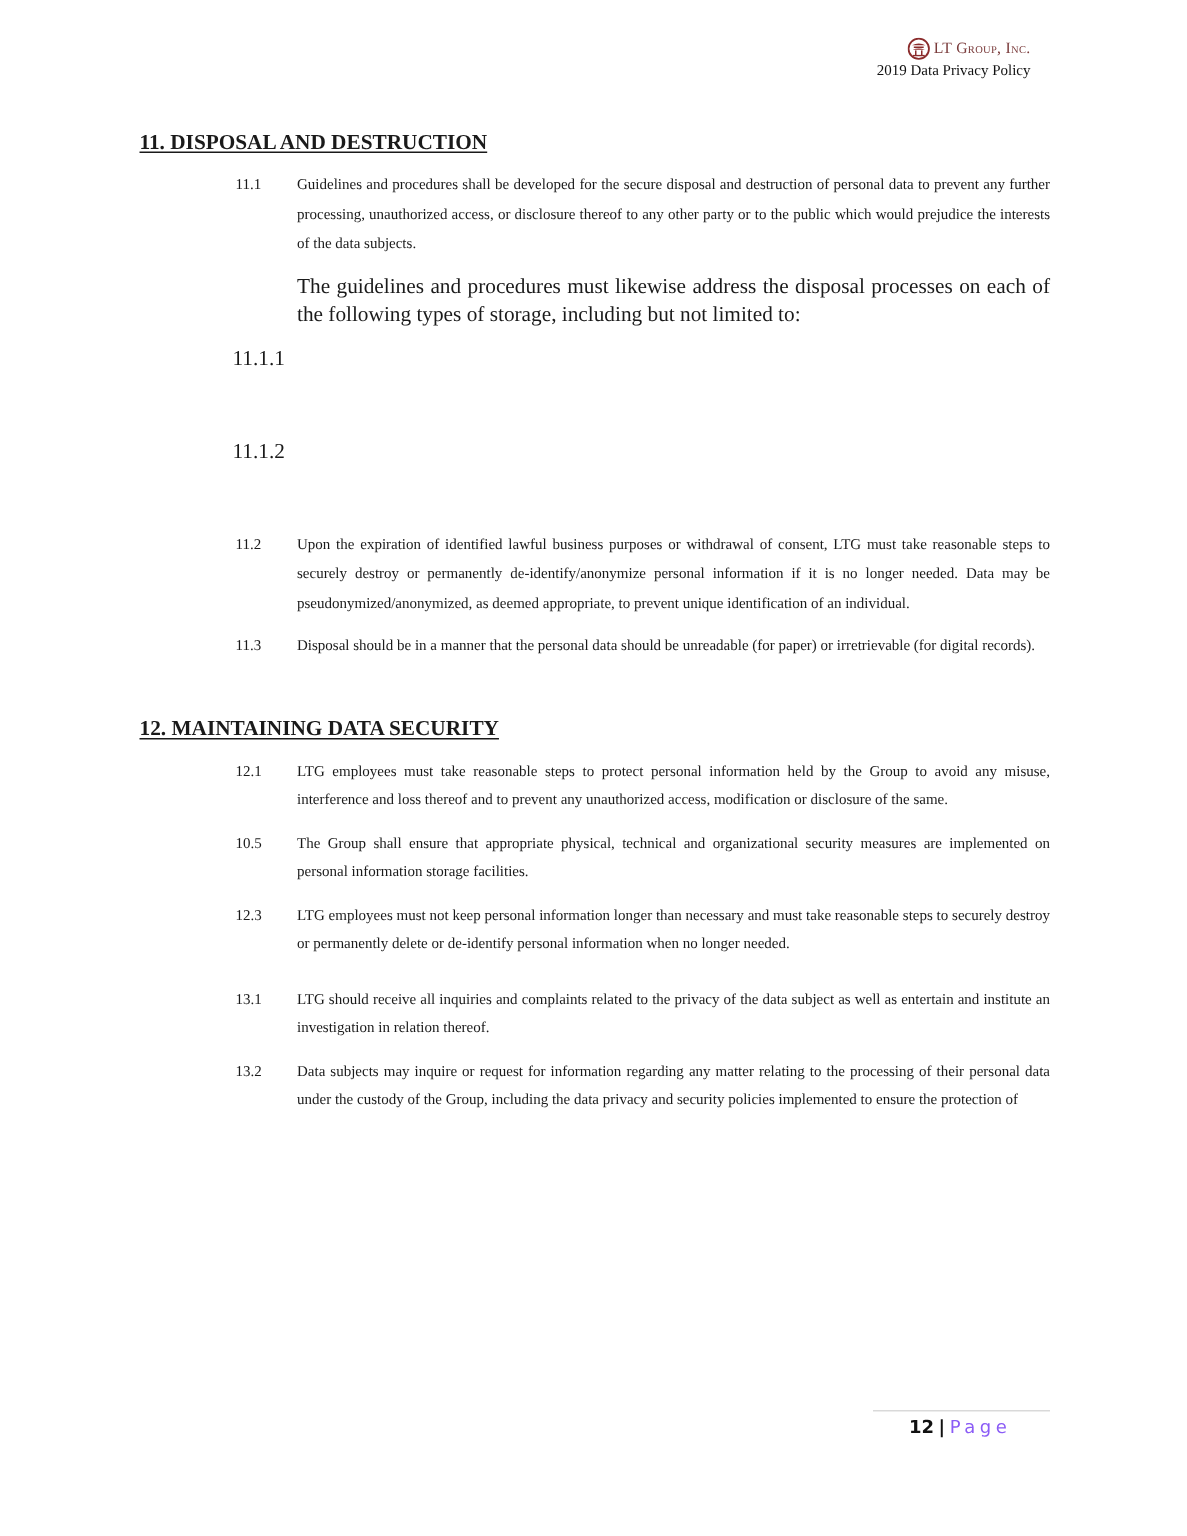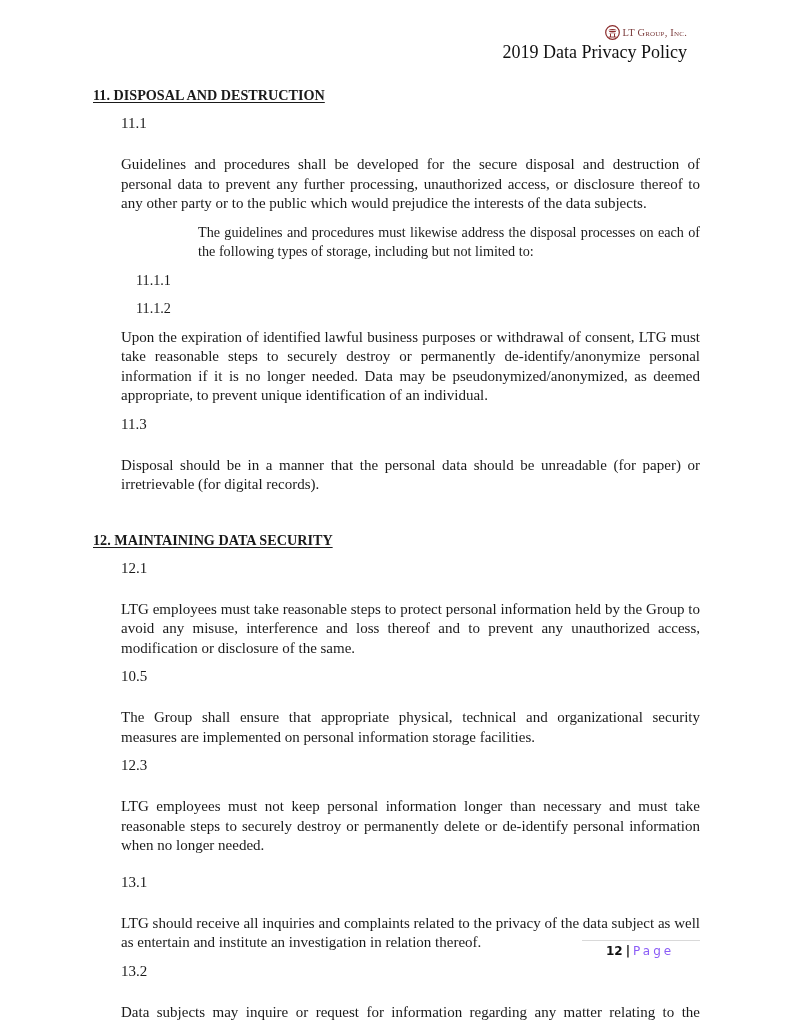--- a/index.html
+++ b/index.html
@@ -2,30 +2,30 @@
 <html><head>
 <meta charset="utf-8">
 <style>
   html, body { margin: 0; padding: 0; background: #ffffff; }
   body { width: 791px; height: 1024px; position: relative; overflow: hidden;
          font-family: "Liberation Serif", "DejaVu Serif", serif; color: #1a1a1a; }
   .header { position: absolute; top: 22px; right: 104px; text-align: right; margin-left: 48px; }
   .logo-line { display: flex; align-items: center; justify-content: flex-end; gap: 3px; height: 20px; }
   .logo-icon { width: 15px; height: 15px; display: inline-block; }
   .logo-text { font-size: 10.5px; color: #7a3b3b; font-variant: small-caps; letter-spacing: 0.2px; }
-  .header-title { font-size: 18px; color: #111; margin-top: 0px; }
+  .header-title { font-size: 10px; color: #111; margin-top: 0px; }
 
   .content { position: absolute; left: 93px; top: 85px; width: 607px; }
   .section-heading { font-weight: bold; font-size: 14.2px; text-decoration: underline;
                      text-underline-offset: 2px; margin: 0; line-height: 20px; }
-  .item { display: flex; margin-left: 28px; font-size: 15px; line-height: 19.5px; text-align: justify; flex-direction: column; }
+  .item { display: flex; margin-left: 64px; font-size: 10px; line-height: 19.5px; text-align: justify; }
   .item .num { width: 41px; flex: 0 0 41px; }
   .item .txt { flex: 1; }
   .subpara { margin-left: 105px; font-size: 14.2px; line-height: 19.5px; text-align: justify; }
-  .subitem { display: flex; margin-left: 43px; font-size: 14.2px; line-height: 19.5px; text-align: justify; }
+  .subitem { display: flex; margin-left: 62px; font-size: 14.2px; line-height: 19.5px; text-align: justify; flex-direction: column; }
   .subitem .num { width: 53px; flex: 0 0 53px; }
   .subitem .txt { flex: 1; }
 
   .footer-rule { position: absolute; left: 582px; top: 940px; width: 118px; height: 1px; background: #d9d9d9; }
   .footer { position: absolute; left: 606px; top: 944px; font-family: "DejaVu Sans", sans-serif; font-size: 12px; }
   .footer .pnum { font-weight: bold; color: #111; }
   .footer .sep { font-weight: bold; color: #111; margin: 0 3px; }
   .footer .plabel { color: #8b5cf6; letter-spacing: 3px; }
 </style>
 </head>
@@ -62,20 +62,21 @@
   <div style="height:9px"></div>
   <div class="subitem">
     <span class="num">11.1.1</span>
   </div>
   <div style="height:9px"></div>
   <div class="subitem">
     <span class="num">11.1.2</span>
   </div>
   <div style="height:9px"></div>
   <div class="item">
+    <span class="num">11.2</span>
     <span class="txt">Upon the expiration of identified lawful business purposes or withdrawal of consent, LTG must take reasonable steps to securely destroy or permanently de-identify/anonymize personal information if it is no longer needed. Data may be pseudonymized/anonymized, as deemed appropriate, to prevent unique identification of an individual.</span>
   </div>
   <div style="height:9px"></div>
   <div class="item">
     <span class="num">11.3</span>
     <span class="txt">Disposal should be in a manner that the personal data should be unreadable (for paper) or irretrievable (for digital records).</span>
   </div>
 
   <div style="height:35px"></div>
 

